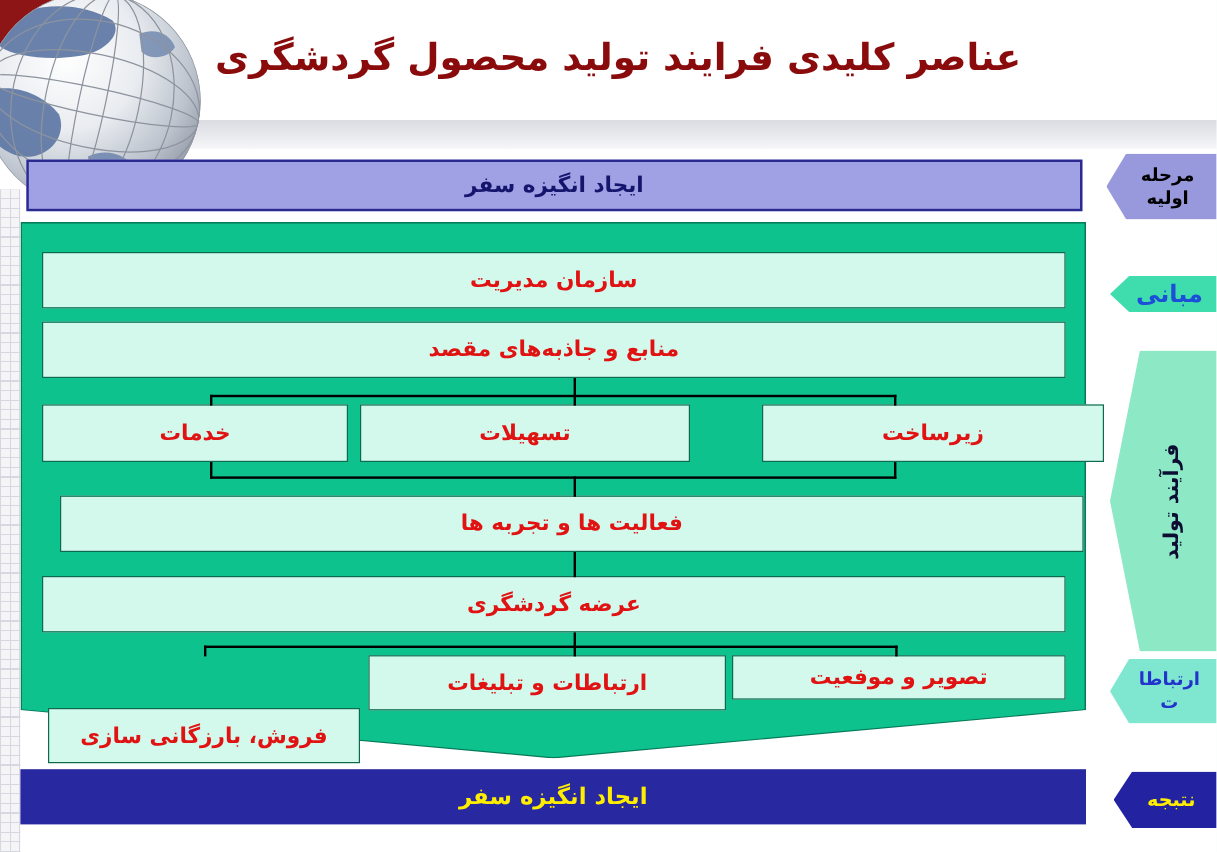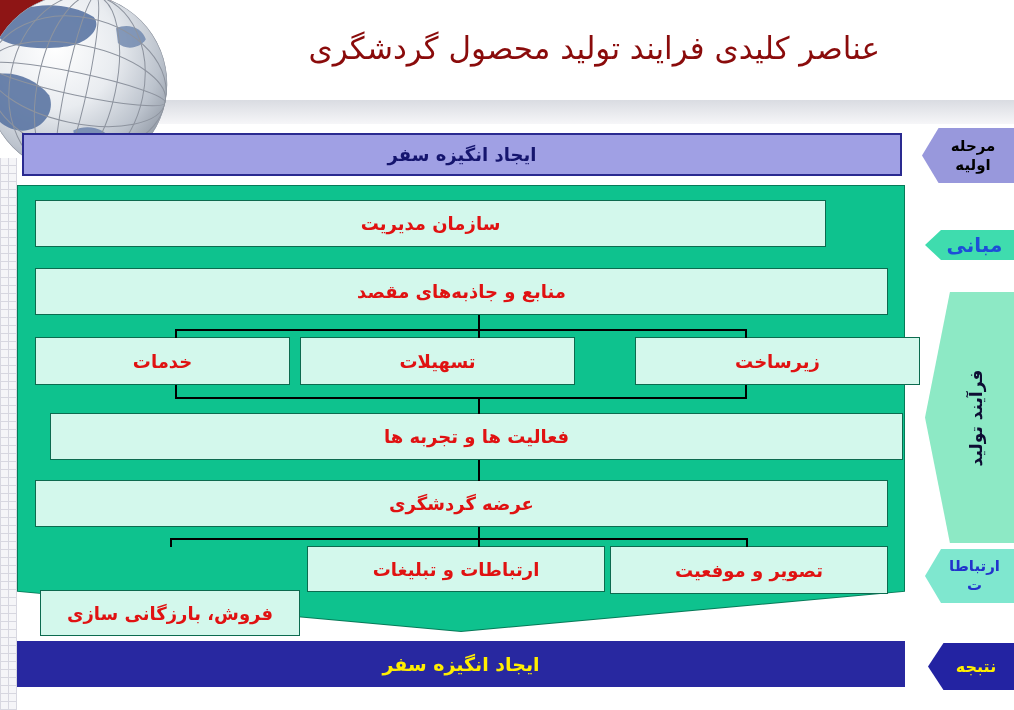--- a/index.html
+++ b/index.html
@@ -15,22 +15,22 @@
     background-color:#f5f5f8;
     background-image:
       repeating-linear-gradient(0deg,#d7d7e0 0 1px,transparent 1px 8px),
       repeating-linear-gradient(90deg,#d7d7e0 0 1px,transparent 1px 8px);}
   
   .corner-wedge{position:absolute;left:0;top:0;width:112px;height:46px;
     background:#8e1515;clip-path:polygon(0 0,100% 0,0 100%);}
   
   .globe{position:absolute;left:-16px;top:-14px;width:186px;height:196px;}
   
-  .title{position:absolute;left:150px;top:28px;width:730px;text-align:right;
-    color:#8a0b0b;font-size:31px;font-weight:normal;direction:rtl;line-height:1.3;}
+  .title{position:absolute;left:150px;top:28px;width:730px;text-align:center;
+    color:#8a0b0b;font-size:31px;font-weight:bold;direction:rtl;line-height:1.3;}
   
   .top-bar{position:absolute;left:22px;top:133px;width:880px;height:43px;
     background:#a0a0e4;border:2px solid #2a2a90;box-sizing:border-box;
     display:flex;align-items:center;justify-content:center;
     color:#15156e;font-size:18px;font-weight:bold;direction:rtl;}
   
   .panel-outer{position:absolute;left:17px;top:185px;width:888px;height:447px;
     background:#067a58;
     clip-path:polygon(0 0,100% 0,100% 91%,50% 100%,0 91%);}
   .panel-inner{position:absolute;left:1px;top:1px;right:1px;bottom:1px;
@@ -103,21 +103,21 @@
   <div class="title">عناصر کلیدی فرایند تولید محصول گردشگری</div>
 
   <div class="top-bar">
     <span>ایجاد انگیزه سفر</span>
   </div>
 
   <div class="panel-outer">
     <div class="panel-inner"></div>
   </div>
 
-  <div class="mint-box" style="left:35px;top:200px;width:791px;height:47px;align-items:center;">
+  <div class="mint-box" style="left:35px;top:210px;width:853px;height:47px;align-items:center;">
     <span>سازمان مدیریت</span>
   </div>
 
   <div class="mint-box" style="left:35px;top:268px;width:853px;height:47px;">
     <span>منابع و جاذبه‌های مقصد</span>
   </div>
 
   <div class="mint-box" style="left:35px;top:337px;width:255px;height:48px;">
     <span>خدمات</span>
   </div>
@@ -135,21 +135,21 @@
   <div class="mint-box" style="left:35px;top:480px;width:853px;height:47px;">
     <span>عرضه گردشگری</span>
   </div>
 
   <div class="mint-box" style="left:40px;top:546px;width:260px;height:46px;margin-top:44px;">
     <span>فروش، بارزگانی سازی</span>
   </div>
   <div class="mint-box" style="left:307px;top:546px;width:298px;height:46px;">
     <span>ارتباطات و تبلیغات</span>
   </div>
-  <div class="mint-box" style="left:610px;top:546px;width:278px;height:48px;">
+  <div class="mint-box" style="left:610px;top:546px;width:278px;height:37px;">
     <span>تصویر و موفعیت</span>
   </div>
 
   <div class="conn v" style="left:478px;top:315px;height:23px;"></div>
   <div class="conn h" style="left:175px;top:329px;width:572px;"></div>
   <div class="conn v" style="left:175px;top:329px;height:9px;"></div>
   <div class="conn v" style="left:745px;top:329px;height:9px;"></div>
 
   <div class="conn v" style="left:175px;top:385px;height:14px;"></div>
   <div class="conn v" style="left:745px;top:385px;height:14px;"></div>

